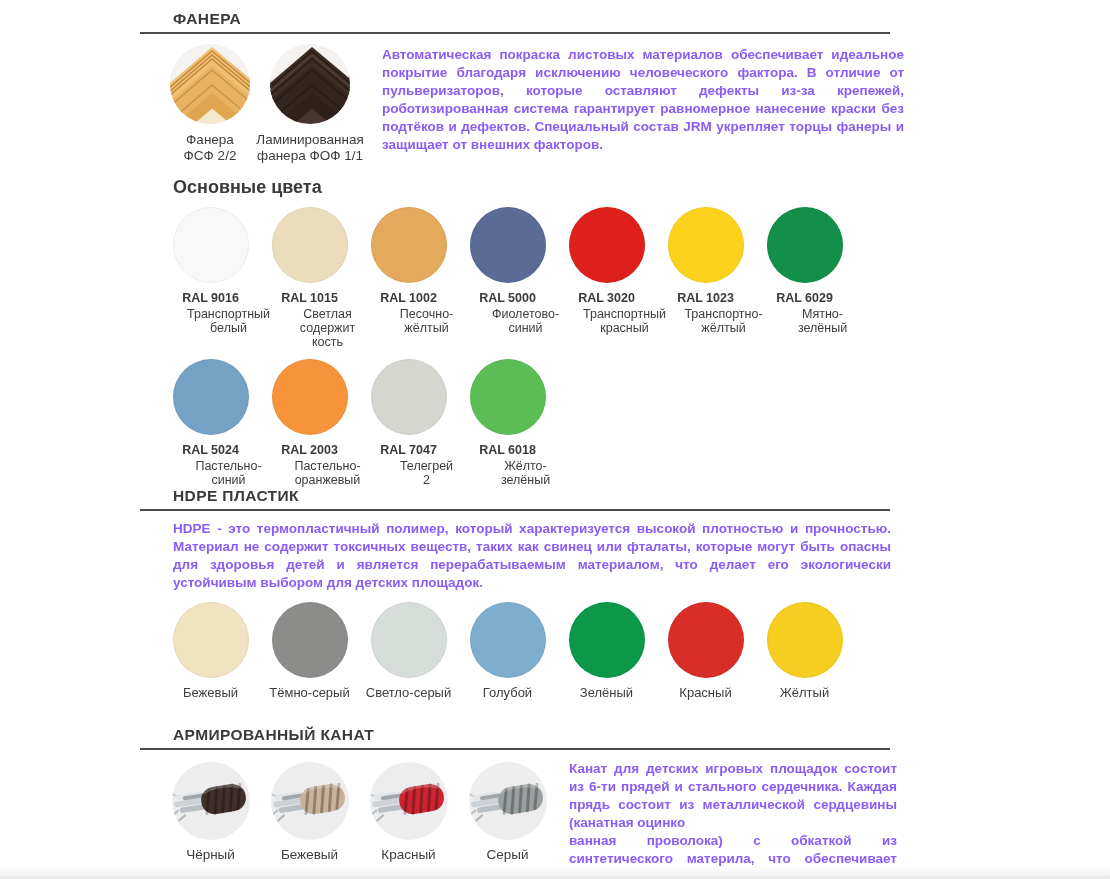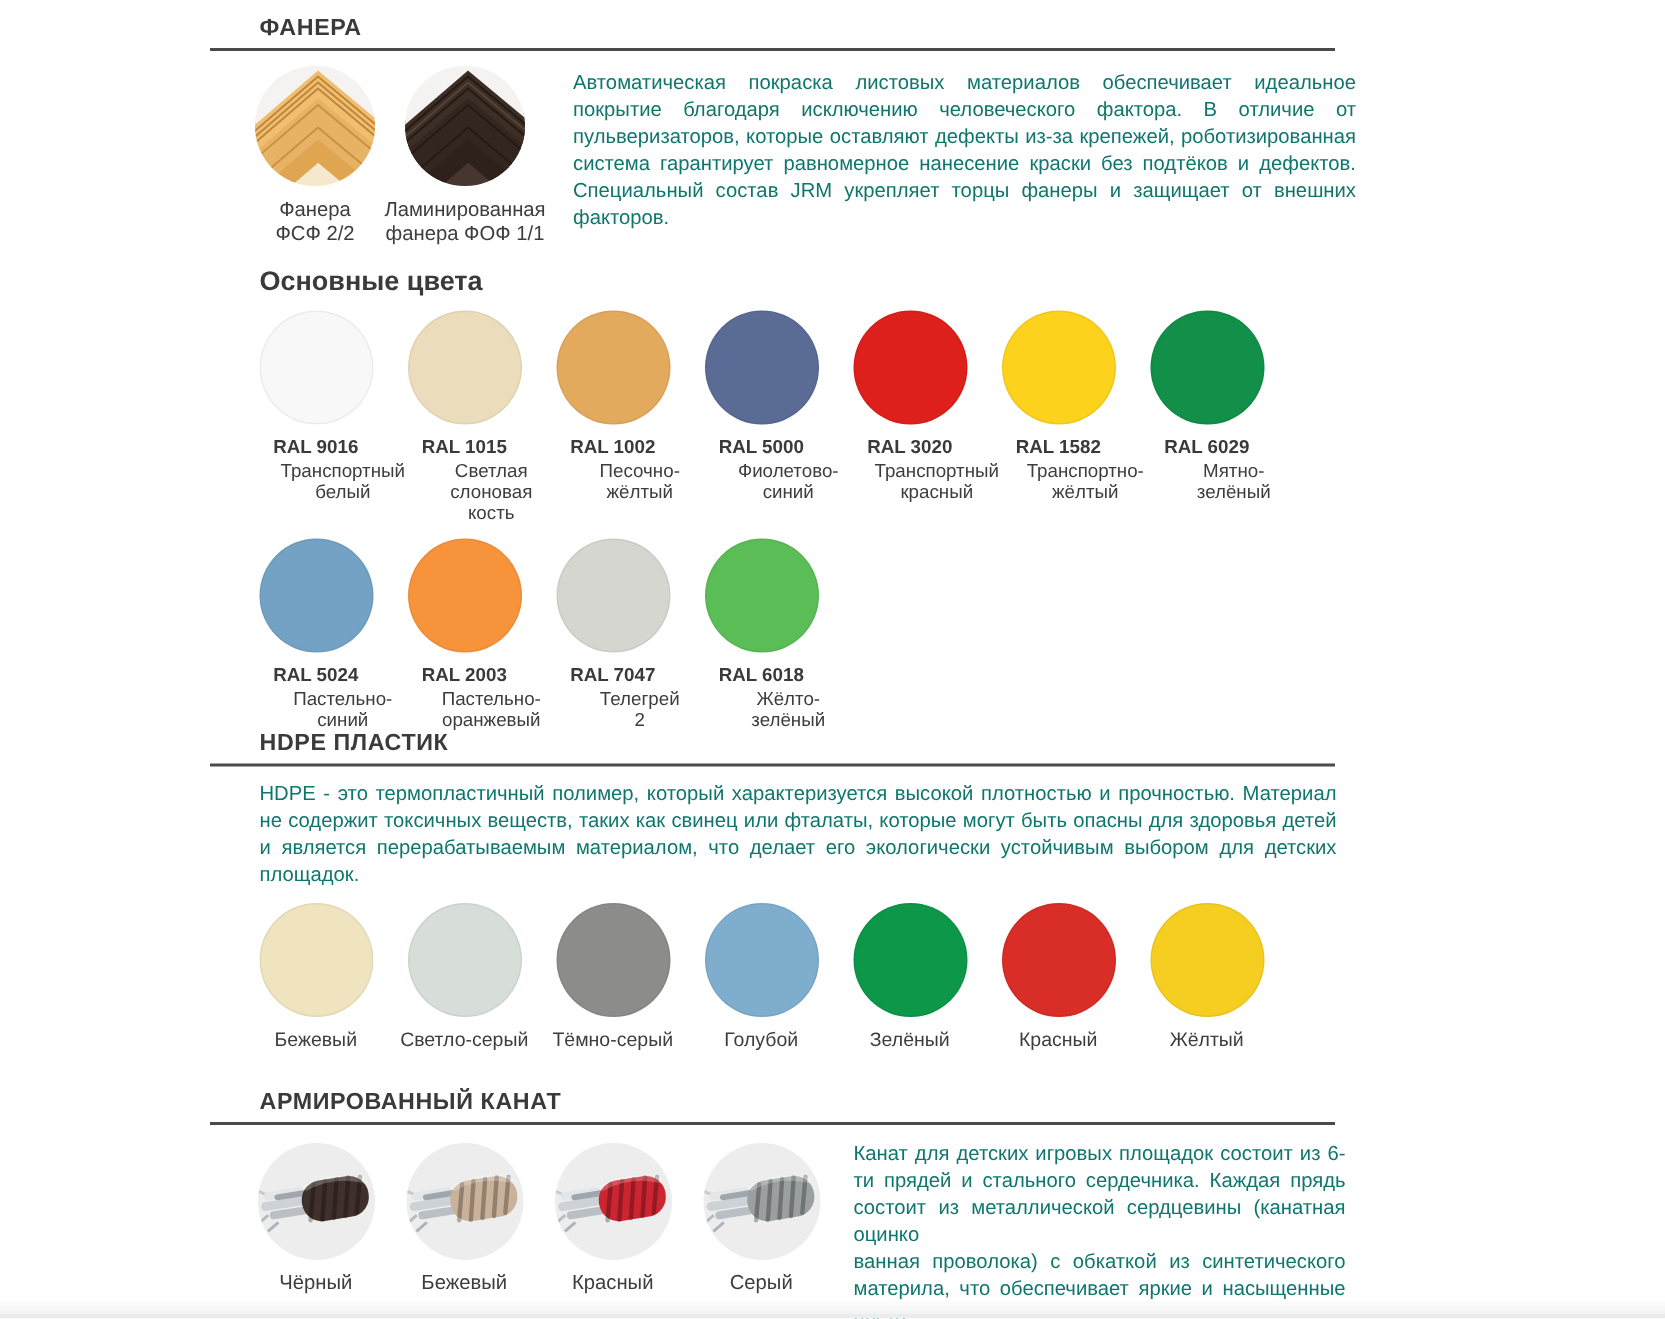--- a/index.html
+++ b/index.html
@@ -3,21 +3,21 @@
 <meta charset="utf-8">
 <style>
   * { margin:0; padding:0; box-sizing:border-box; }
   html,body { width:1110px; height:879px; background:#ffffff; overflow:hidden;
     font-family:"Liberation Sans", sans-serif; color:#3b3b3b; }
   .page { position:relative; width:1017px; height:879px; padding:10px 0 0 173px; }
 
   .section-title { font-size:15.5px; font-weight:bold; letter-spacing:.4px; color:#3a3a3a; }
   .rule { height:0; border-top:2px solid #4a4a4a; width:750px; margin-left:-33px; margin-top:4px; }
 
-  .para { font-size:13.5px; line-height:1.33; color:#0f766e; text-align:justify; }
+  .para { font-size:13.5px; line-height:1.33; color:#8b5cf6; text-align:justify;font-weight:bold; }
   .pre  { white-space:pre-line; }
 
   
   .fanera-top { display:flex; margin-top:10px; }
   .materials { display:flex; margin-left:-13px; }
   .material { width:100px; display:flex; flex-direction:column; align-items:center; }
   .material-circle { width:80px; height:80px; border-radius:50%; overflow:hidden; background:#f4f3f1; flex:none; }
   .material-label { margin-top:8px; font-size:13.5px; line-height:1.18; text-align:center; color:#3d3d3d; }
   .fanera-para { width:522px; margin-left:22px; margin-top:2px; }
 
@@ -112,21 +112,21 @@
           <div class="dot" style="background: rgb(248, 248, 248);"></div>
           <div class="swatch-ral">RAL 9016</div>
           <div class="swatch-name pre">Транспортный
 белый</div>
         </div>
 
         <div class="swatch">
           <div class="dot" style="background: rgb(235, 221, 188);"></div>
           <div class="swatch-ral">RAL 1015</div>
           <div class="swatch-name pre">Светлая
-слоновая кость</div>
+содержит кость</div>
         </div>
 
         <div class="swatch">
           <div class="dot" style="background: rgb(227, 169, 93);"></div>
           <div class="swatch-ral">RAL 1002</div>
           <div class="swatch-name pre">Песочно-
 жёлтый</div>
         </div>
 
         <div class="swatch">
@@ -138,21 +138,21 @@
 
         <div class="swatch">
           <div class="dot" style="background: rgb(221, 32, 27);"></div>
           <div class="swatch-ral">RAL 3020</div>
           <div class="swatch-name pre">Транспортный
 красный</div>
         </div>
 
         <div class="swatch">
           <div class="dot" style="background: rgb(252, 210, 29);"></div>
-          <div class="swatch-ral">RAL 1582</div>
+          <div class="swatch-ral">RAL 1023</div>
           <div class="swatch-name pre">Транспортно-
 жёлтый</div>
         </div>
 
         <div class="swatch">
           <div class="dot" style="background: rgb(18, 143, 72);"></div>
           <div class="swatch-ral">RAL 6029</div>
           <div class="swatch-name pre">Мятно-зелёный</div>
         </div>
       </div>
@@ -193,27 +193,27 @@
     <div class="rule"></div>
     <p class="para hdpe-para">HDPE - это термопластичный полимер, который характеризуется высокой плотностью и прочностью. Материал не содержит токсичных веществ, таких как свинец или фталаты, которые могут быть опасны для здоровья детей и является перерабатываемым материалом, что делает его экологически устойчивым выбором для детских площадок.</p>
     <div class="swatch-row hdpe-row">
 
         <div class="swatch">
           <div class="dot" style="background: rgb(239, 227, 192);"></div>
           <div class="hdpe-name">Бежевый</div>
         </div>
 
         <div class="swatch">
+          <div class="dot" style="background: rgb(140, 140, 138);"></div>
+          <div class="hdpe-name">Тёмно-серый</div>
+        </div>
+
+        <div class="swatch">
           <div class="dot" style="background: rgb(215, 222, 218);"></div>
           <div class="hdpe-name">Светло-серый</div>
-        </div>
-
-        <div class="swatch">
-          <div class="dot" style="background: rgb(140, 140, 138);"></div>
-          <div class="hdpe-name">Тёмно-серый</div>
         </div>
 
         <div class="swatch">
           <div class="dot" style="background: rgb(127, 173, 206);"></div>
           <div class="hdpe-name">Голубой</div>
         </div>
 
         <div class="swatch">
           <div class="dot" style="background: rgb(13, 151, 73);"></div>
           <div class="hdpe-name">Зелёный</div>

